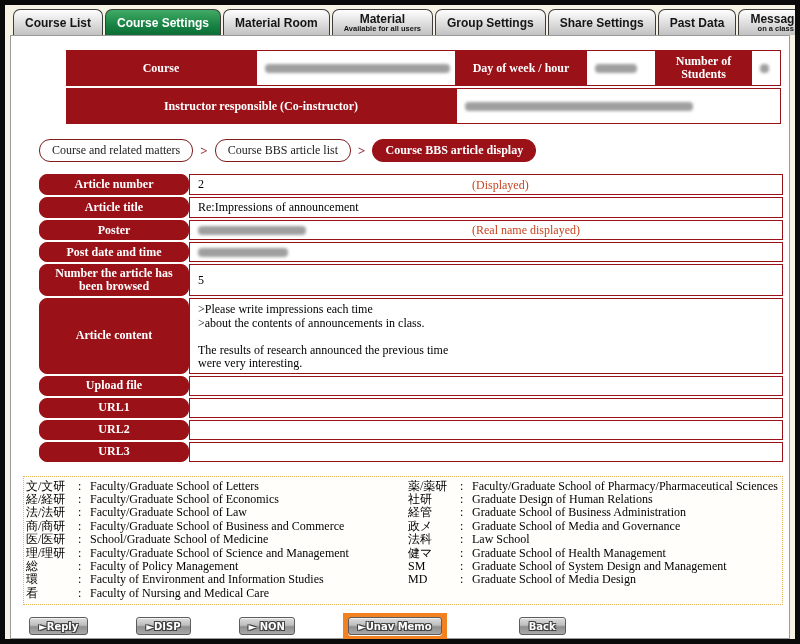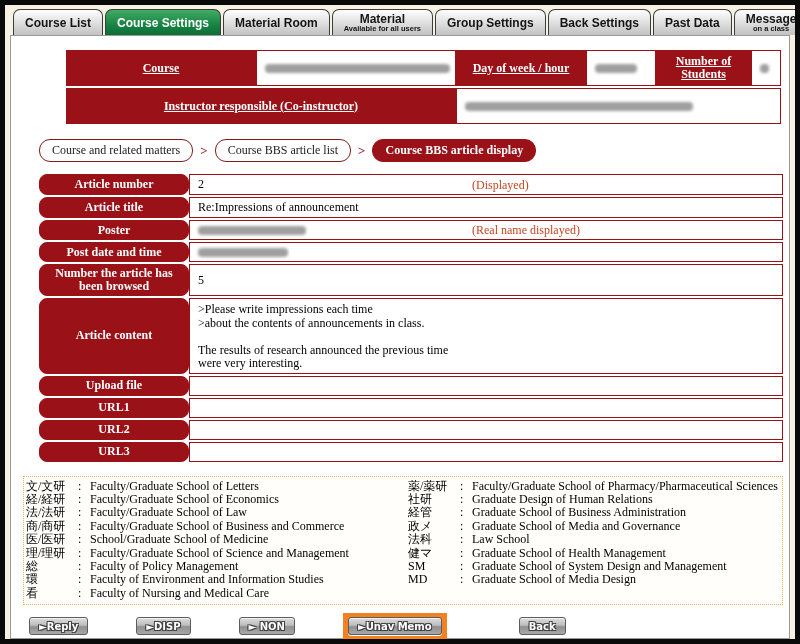--- a/index.html
+++ b/index.html
@@ -46,21 +46,21 @@
   table.redtab { border-collapse:separate; border-spacing:0 2px; }
   table.redtab td { border:1px solid #9a1118; font-size:12px; }
   td.hd {
     background:#9a1118; color:#fff; font-weight:bold;
     text-align:center; vertical-align:middle; line-height:13px; padding:2px 3px;
   }
   td.val { background:#fff; vertical-align:middle; padding:2px 8px; position:relative; }
 
   .course-wrap { margin:12px 28px 0 55px; }
   table.course-t { width:715px; table-layout:fixed; }
-  table.course-t td { height:36px;text-decoration:underline; }
+  table.course-t td { height:36px; }
 
   .blob { background:#9f9f9f; border-radius:4px; filter:blur(1.6px); height:9px; }
 
   
   .bread { display:flex; align-items:center; margin:13px 0 0 28px; gap:7px; }
   .crumb {
     border:1px solid #7f1d1d; border-radius:11px;
     padding:3px 12px; font-size:12px; color:#222; background:#fff;
     cursor:pointer; white-space:nowrap;
   }
@@ -127,21 +127,21 @@
       <span class="tab-label">Material Room</span>
     </div>
     <div class="tab">
       <span class="tab-label">Material</span>
       <span class="tab-sub">Available for all users</span>
     </div>
     <div class="tab">
       <span class="tab-label">Group Settings</span>
     </div>
     <div class="tab">
-      <span class="tab-label">Back Settings</span>
+      <span class="tab-label">Share Settings</span>
     </div>
     <div class="tab">
       <span class="tab-label">Past Data</span>
     </div>
     <div class="tab">
       <span class="tab-label">Message</span>
       <span class="tab-sub">on a class</span>
     </div>
   </div>
 

